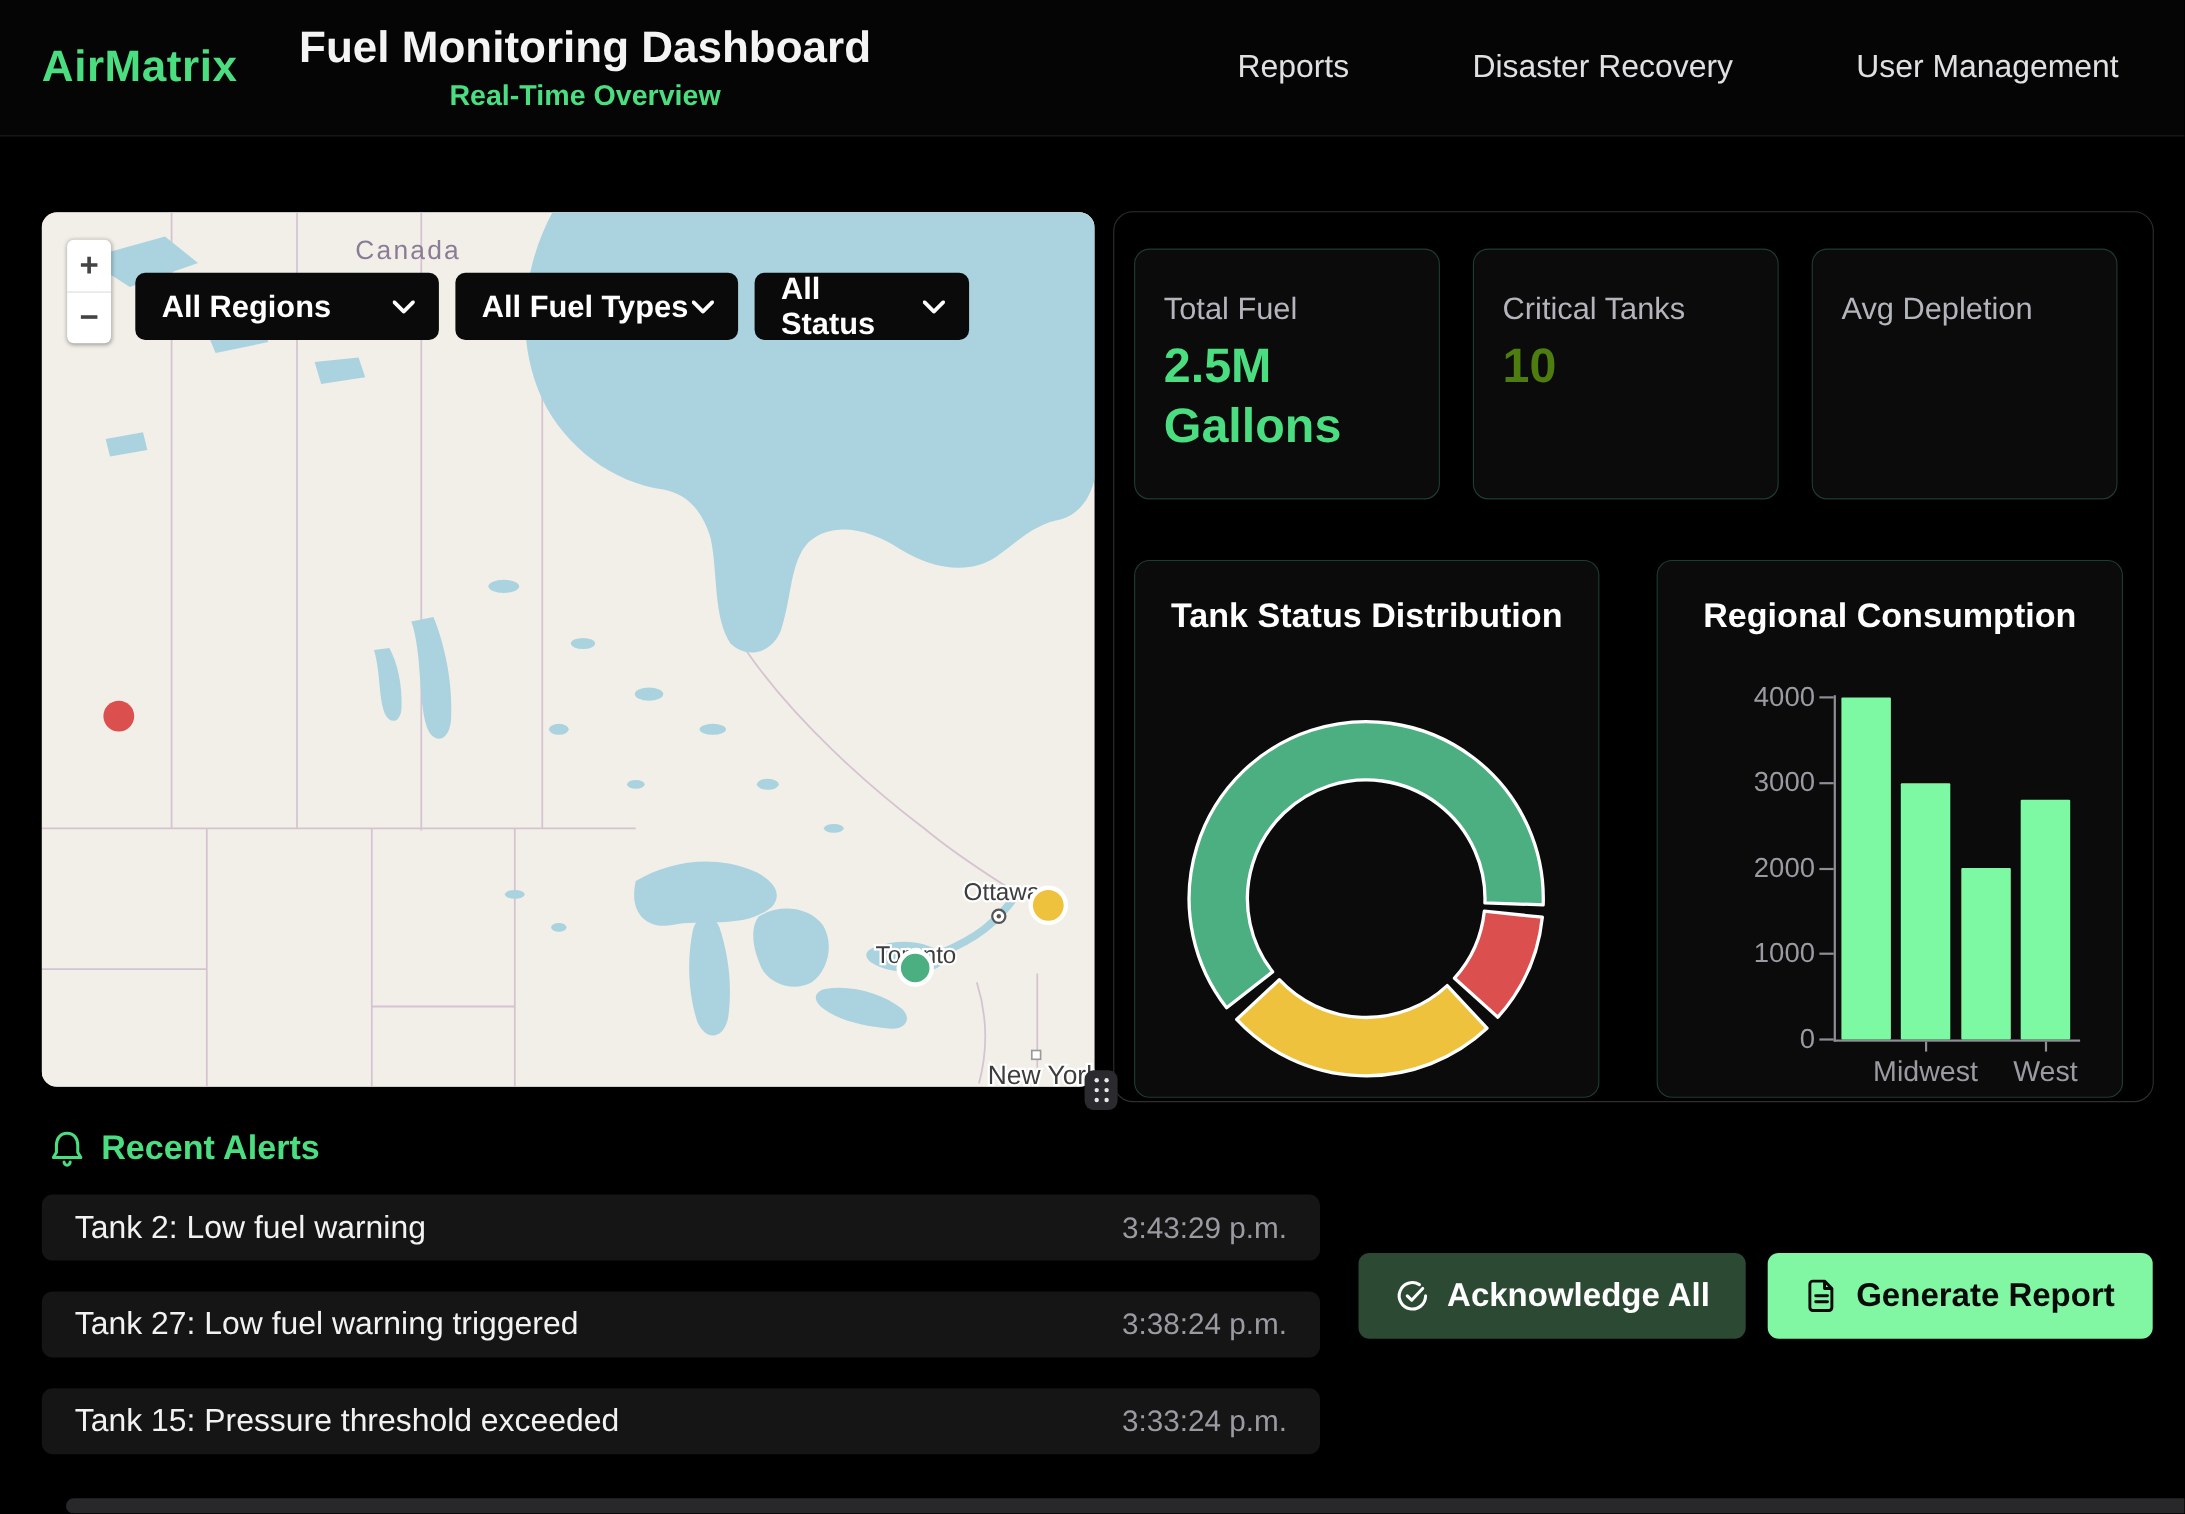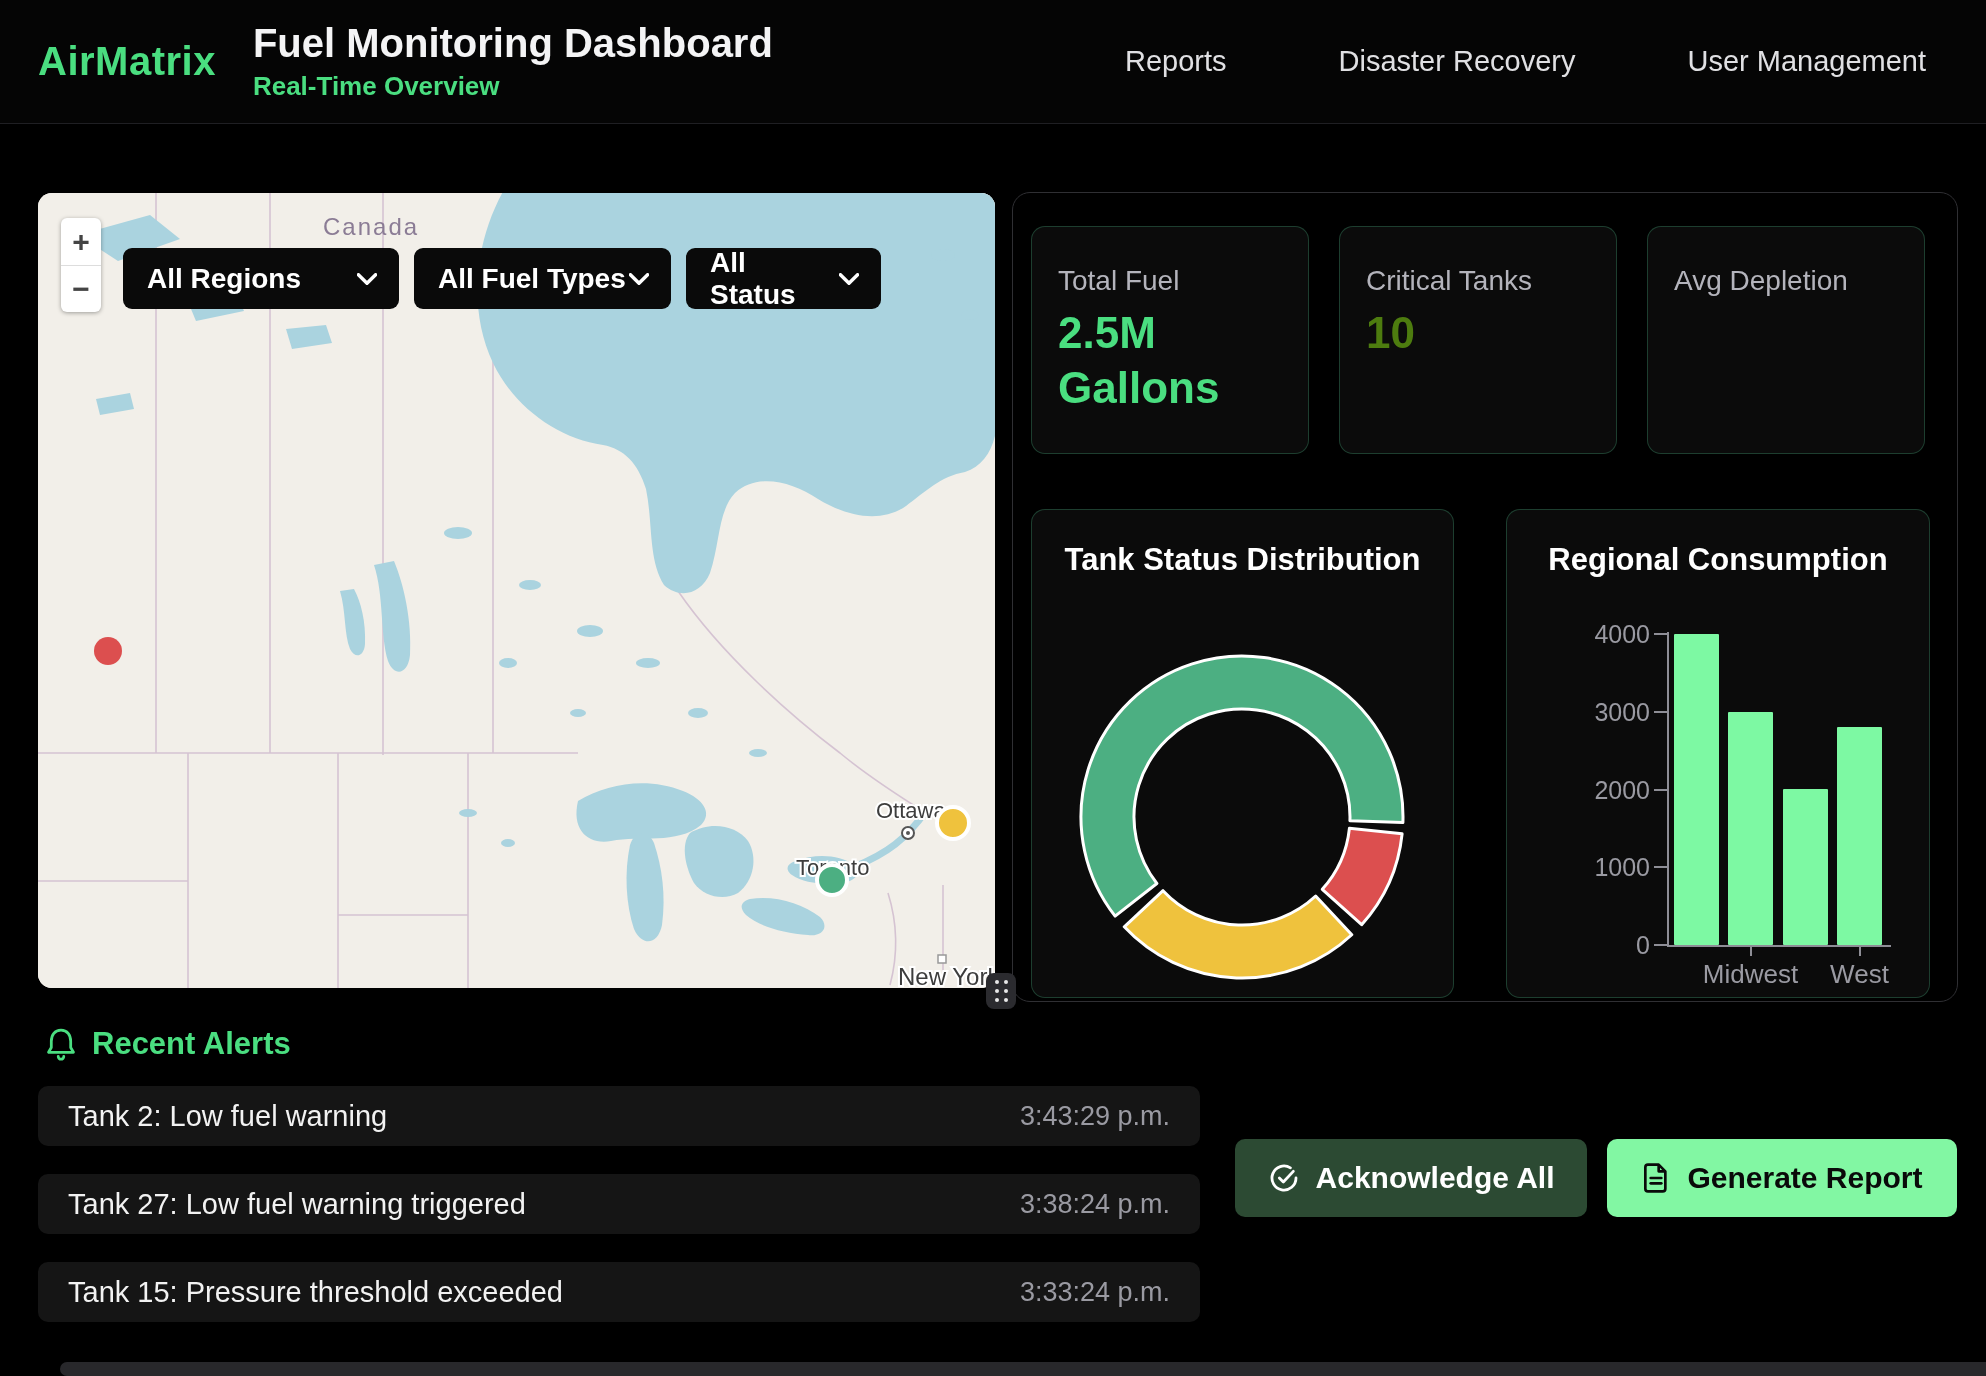--- a/index.html
+++ b/index.html
@@ -3,23 +3,23 @@
 <meta charset="utf-8">
 <style>
   * { box-sizing: border-box; margin: 0; padding: 0; }
   html,body { background:#000; width:1986px; height:1376px; overflow:hidden;
               font-family:"Liberation Sans", sans-serif; }
   #app { position:relative; width:1986px; height:1376px; background:#000; }
 
   
   .header { position:absolute; left:0; top:0; width:1986px; height:124px;
             background:#050505; border-bottom:1px solid #1f1f23;
-            display:flex; align-items:center; padding:0 60px 0 38px; }
+            display:flex; align-items:center; padding:0 60px 0 38px;text-align:center; }
   .brand { font-size:40px; font-weight:bold; letter-spacing:.5px; }
-  .title-block { margin-left:37px; }
+  .title-block { margin-left:56px; }
   .page-title { font-size:40px; font-weight:bold; color:#f4f4f5; }
   .page-subtitle { font-size:26px; margin-top:5px; font-weight:bold; }
   .nav { margin-left:auto; display:flex; gap:112px; }
   .nav-item { font-size:29px; color:#e0e0e3; cursor:pointer; }
 
   
   .map-panel { position:absolute; left:38px; top:193px; width:957px; height:795px;
                border-radius:14px; overflow:hidden; background:#f2efe9; }
   .map-panel svg.geo { position:absolute; left:0; top:0; }
   .map-filters { position:absolute; left:57px; top:55px; display:flex; gap:15px; z-index:5;padding-left:28px; }

